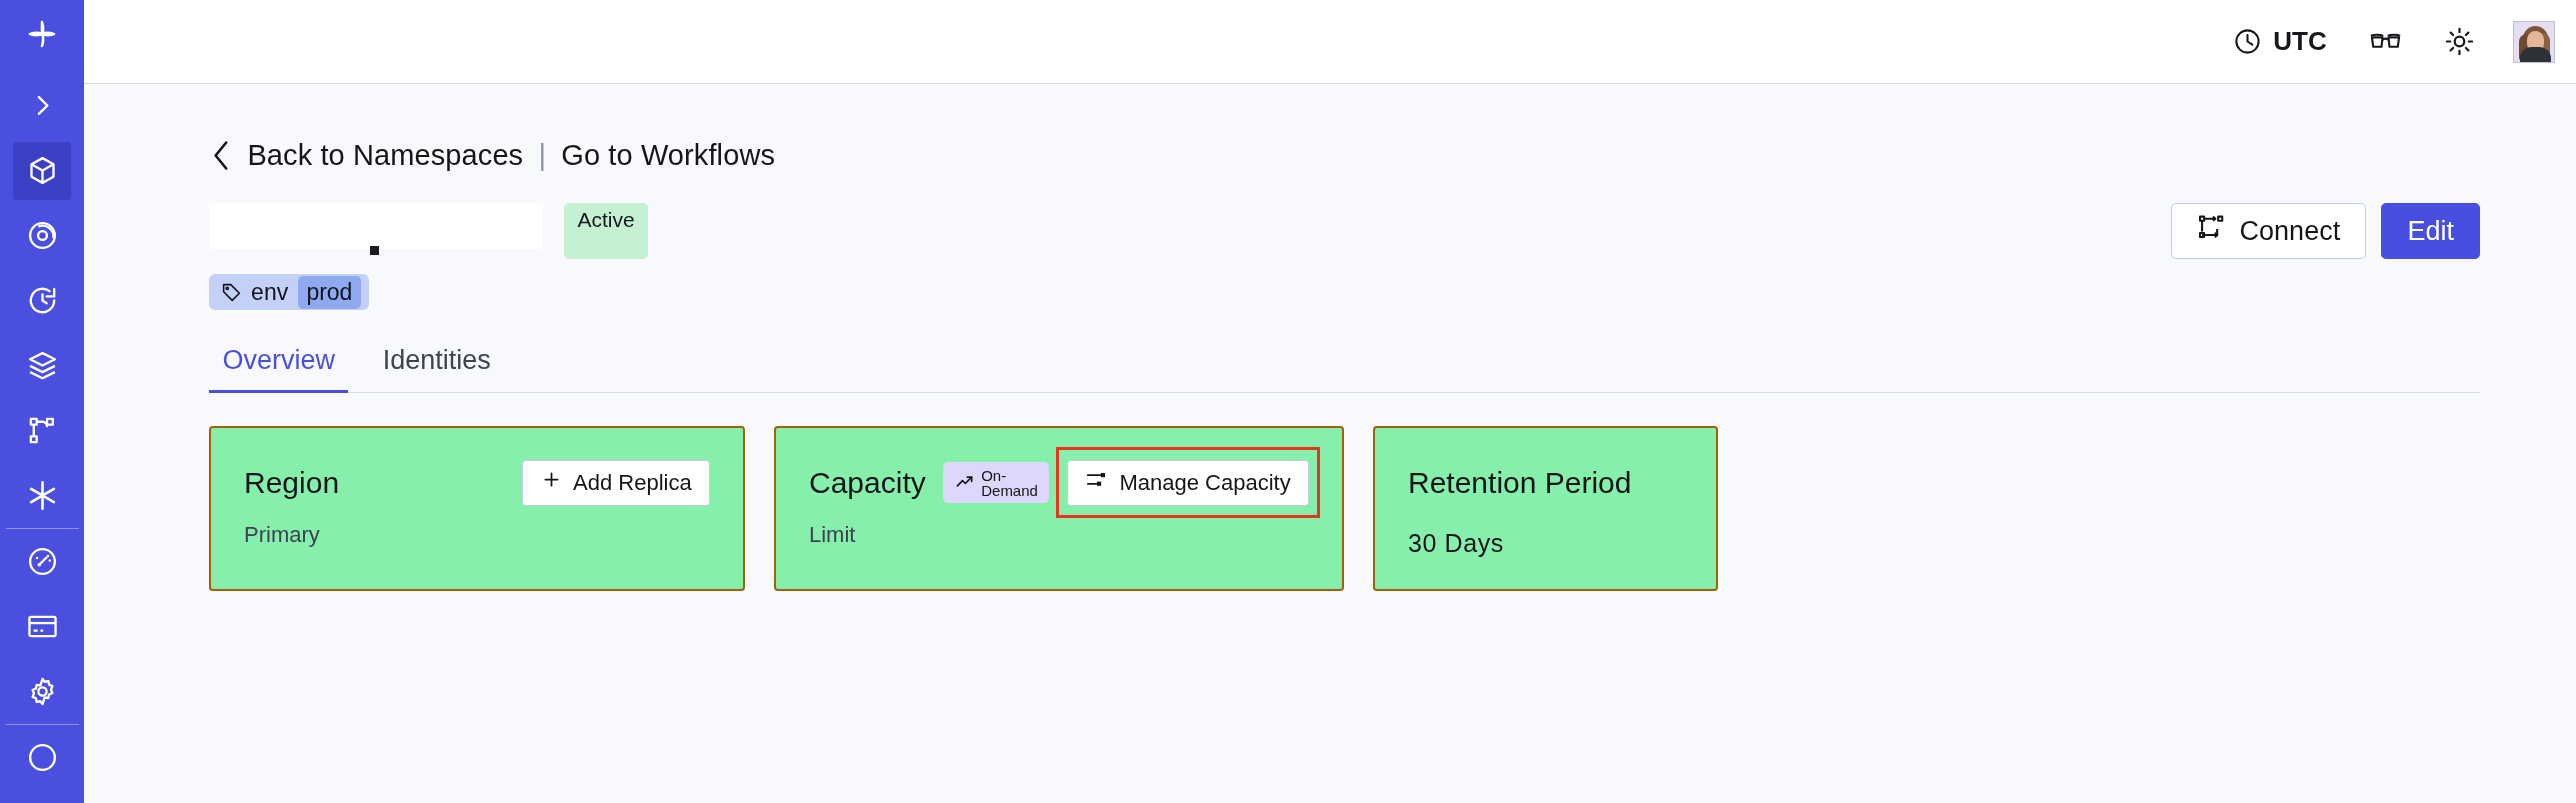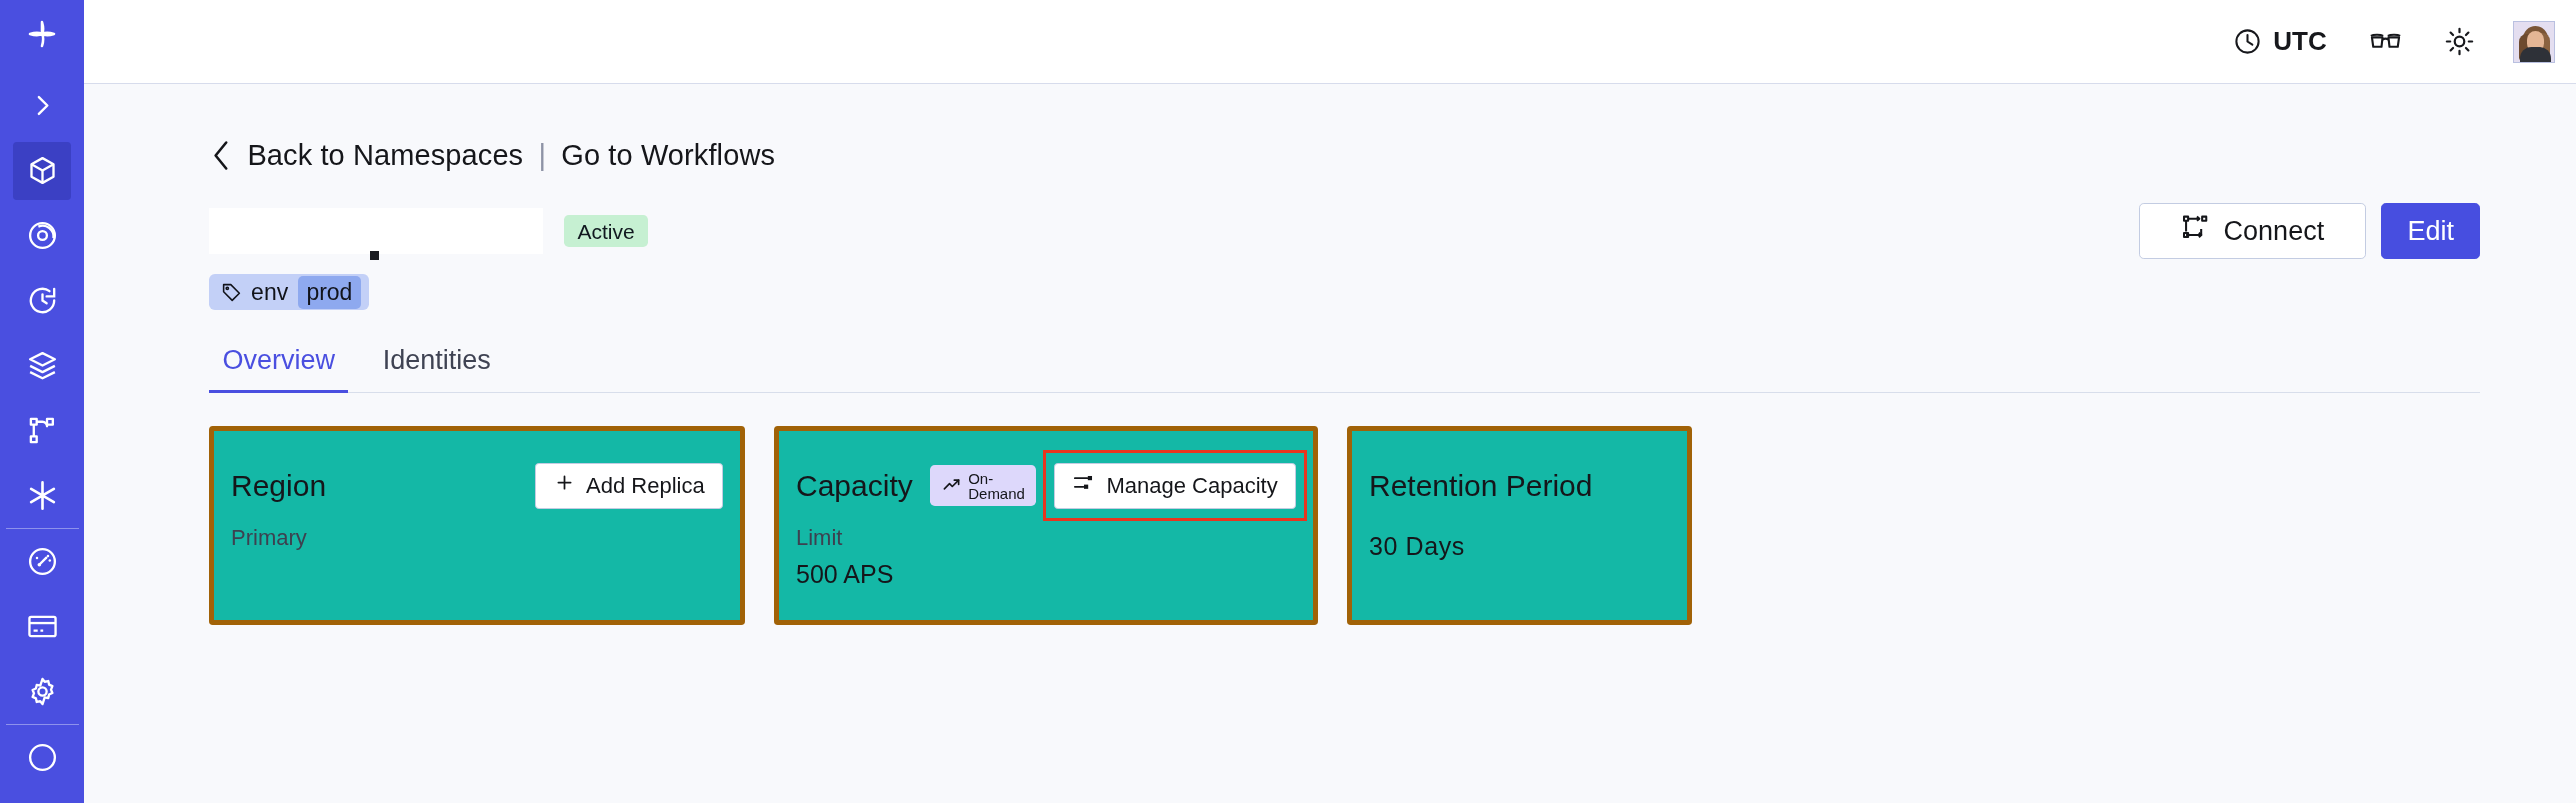--- a/index.html
+++ b/index.html
@@ -87,21 +87,21 @@
 
   .breadcrumb {
     display: flex; align-items: center; gap: 13.4px;
     margin-top: 50px; height: 42px;
   }
   .bc-chevron { color: #15161a; display: flex; align-items: center; }
   .bc-text { font-size: 29px; color: #15161a; letter-spacing: 0.1px; }
   .bc-sep { font-size: 29px; color: #8e93a6; padding: 0 1.9px; }
 
   .title-row {
-    display: flex; align-items: center;
+    display: flex; 
     margin-top: 27px; height: 56px; position: relative;
   }
   .title-redact {
     width: 334px; height: 46px; background: #ffffff;
     flex: 0 0 334px; position: relative;
   }
   .title-redact .speck {
     position: absolute; left: 161px; bottom: -5.8px;
     width: 8.6px; height: 8.6px; background: #1b1c21;
   }
@@ -114,21 +114,21 @@
   .title-actions {
     margin-left: auto; display: flex; align-items: center; gap: 15.3px;
   }
   .btn {
     display: inline-flex; align-items: center; justify-content: center; gap: 13.4px;
     font-size: 27px; border-radius: 4.8px; cursor: pointer;
     font-family: "Liberation Sans", sans-serif;
   }
   .btn-outline {
     background: #ffffff; border: 1px solid #c3cce2; color: #15161a;
-    height: 56px; padding: 0 41px;
+    height: 56px; padding: 0 25px;
   }
   .btn-primary {
     background: #474ee0; border: 1px solid #474ee0; color: #ffffff;
     height: 56px; padding: 0 25px;
   }
 
   .tag-row { margin-top: 15.3px; display: flex; }
   .tag-chip {
     display: inline-flex; align-items: center; gap: 9.6px;
     background: #c3d0f7; border-radius: 5.8px;
@@ -154,22 +154,22 @@
   .tab.active::after {
     content:''; position:absolute; left:0; right:0; bottom:-1.9px;
     height: 3.8px; background: #4a4fe0;
   }
 
   
   .cards {
     margin-top: 33px; display: flex; gap: 29px; align-items: stretch;
   }
   .card {
-    background: #14b8a6; border: 5px solid #a16207; border-radius: 3.8px;
-    padding: 31px 17px; position: relative;
+    background: #86efac; border: 2px solid #a16207; border-radius: 3.8px;
+    padding: 31px 33px; position: relative;
     min-height: 121px;
   }
   .card-region  { flex: 0 0 536px; }
   .card-cap     { flex: 0 0 535px; }
   .card-ret     { flex: 0 0 345px; }
   .card-head {
     display: flex; align-items: center; gap: 17.3px; min-height: 48px;
   }
   .card-title { font-size: 30px; color: #15161a; font-weight: normal; }
   .pill-ondemand {
@@ -468,21 +468,20 @@
                     <path d="M3 7.5h13M3 16.5h9"></path>
                     <rect x="16.5" y="5.2" width="4.4" height="4.4" fill="#15161a" stroke="none"></rect>
                     <rect x="12.5" y="14.2" width="4.4" height="4.4" fill="#15161a" stroke="none"></rect>
                   </svg>
                 </span>
                 <span>Manage Capacity</span>
               </button>
             </span>
           </div>
           <div class="card-sub">Limit</div>
-          <div class="card-val">500 APS</div>
         </section>
 
         <section class="card card-ret">
           <div class="card-head">
             <h2 class="card-title">Retention Period</h2>
           </div>
           <div class="card-val-lg">30  Days</div>
         </section>
 
       </div>

